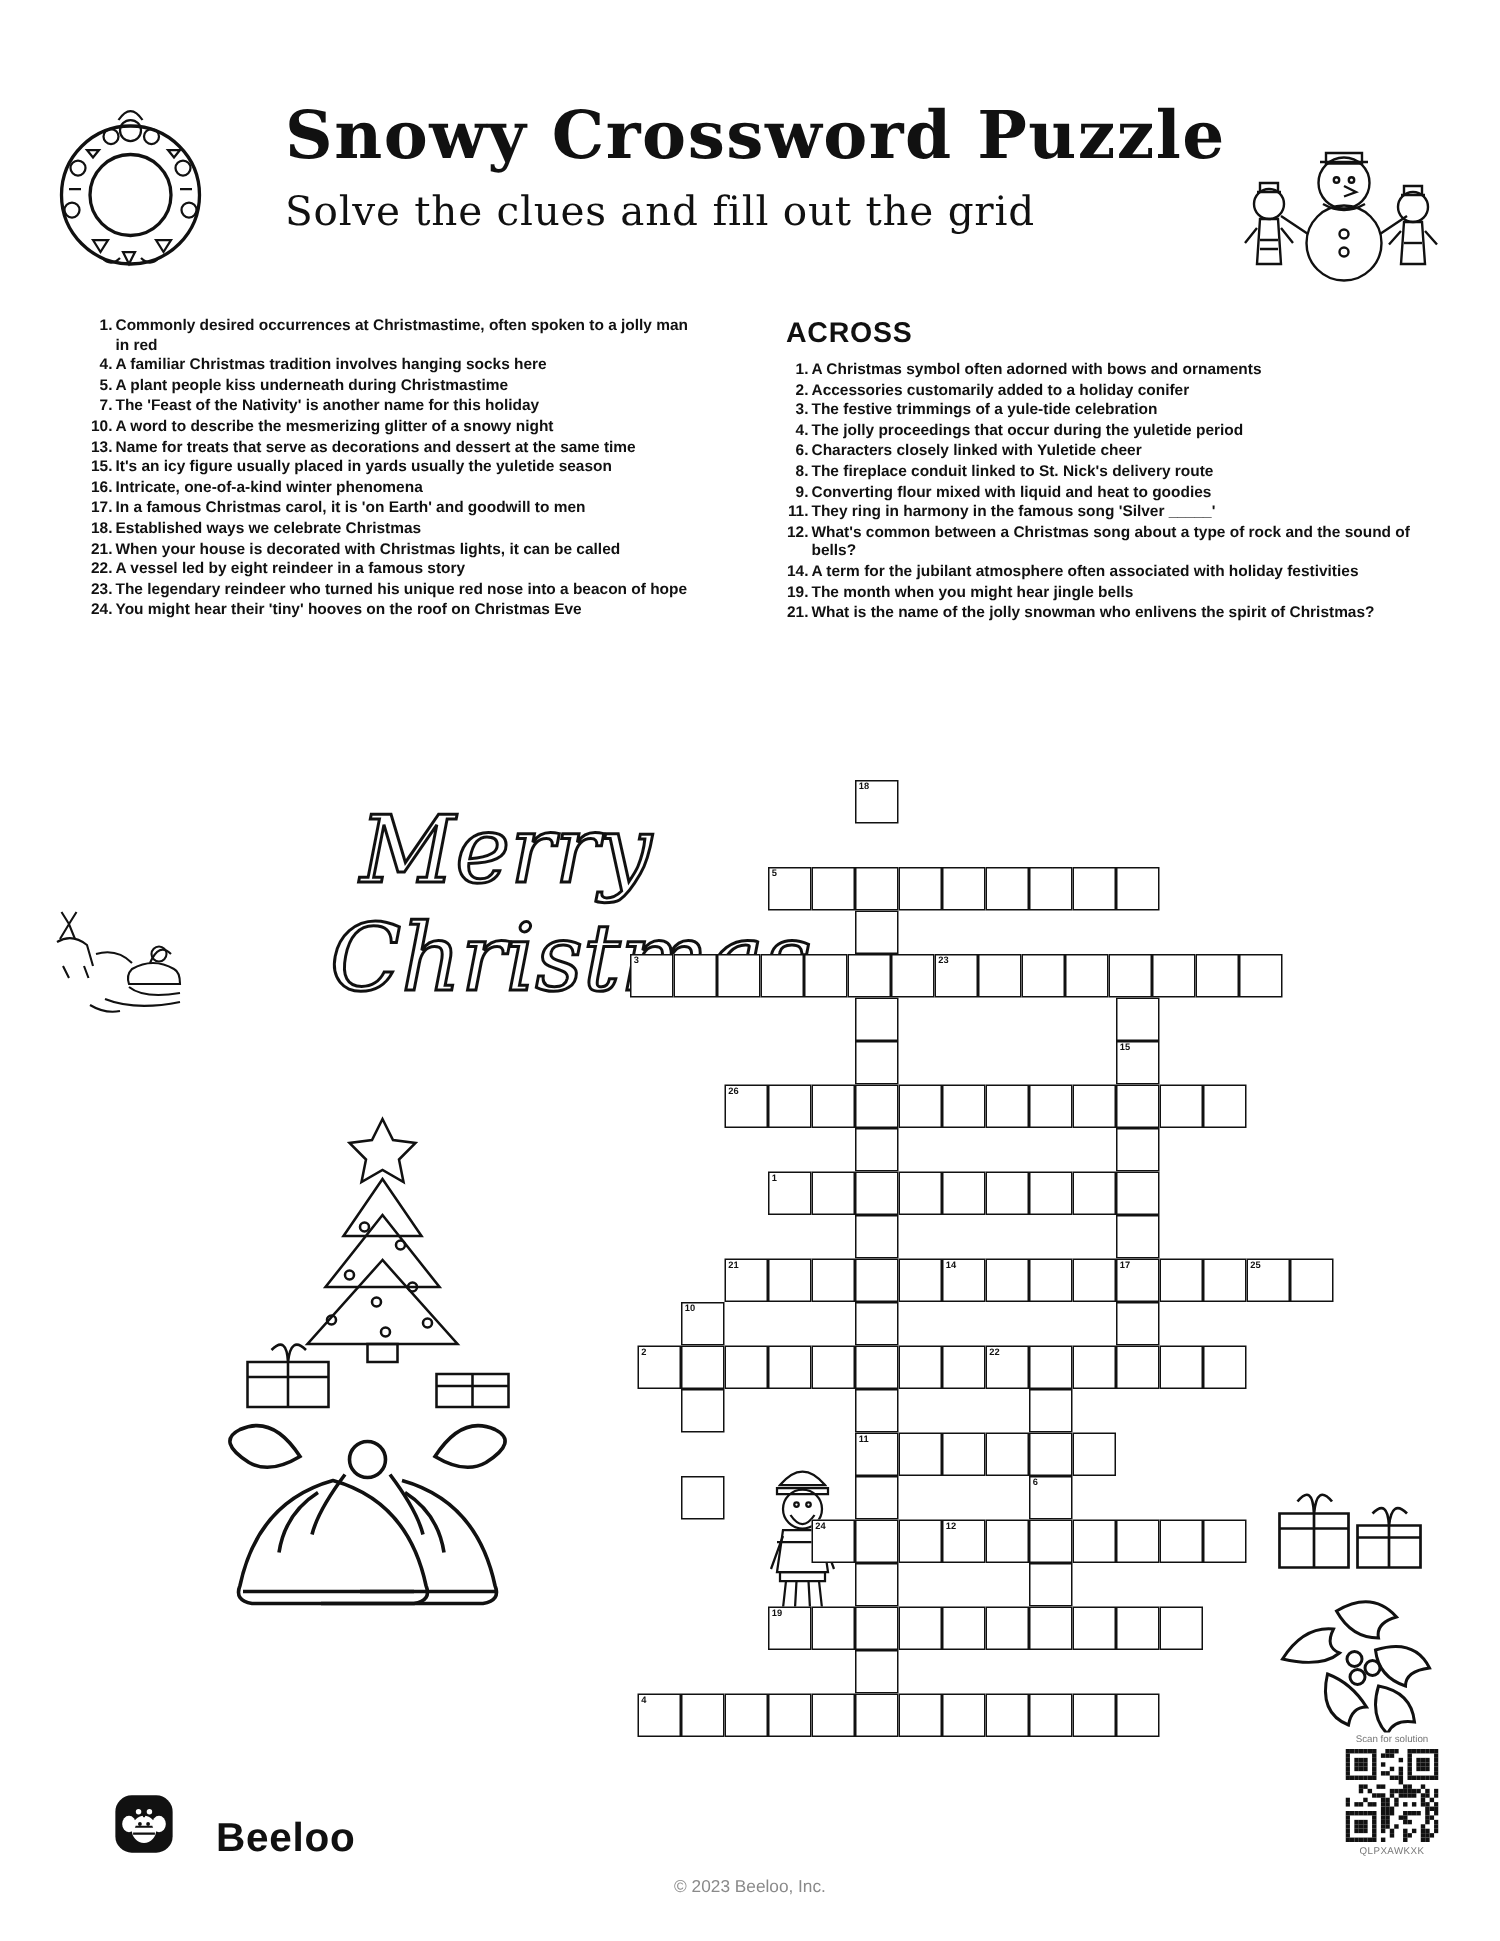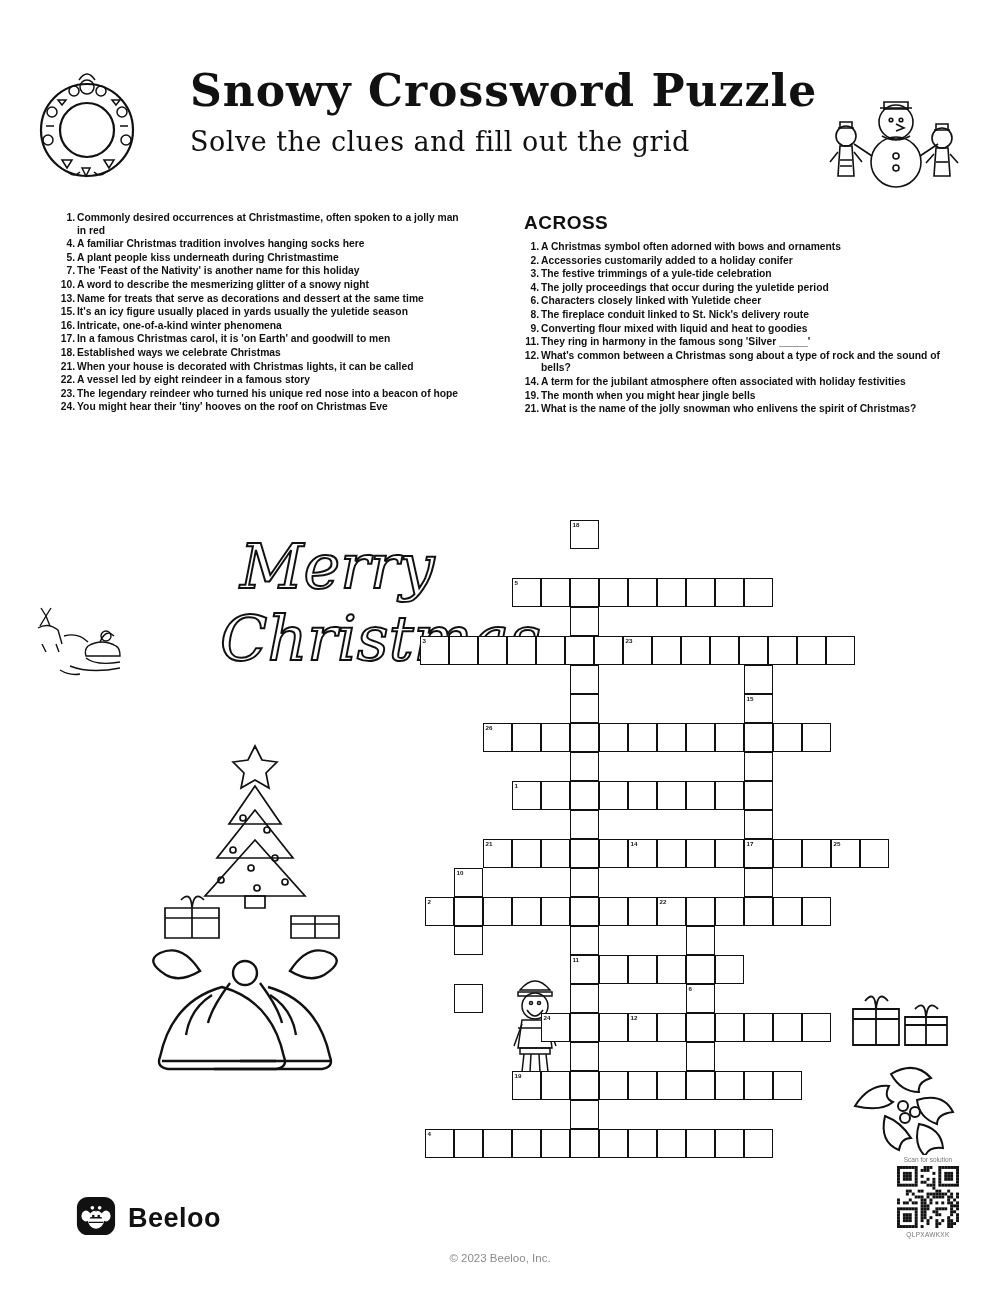--- a/index.html
+++ b/index.html
@@ -64,21 +64,21 @@
     position:absolute; width:29px; height:29px;
     border:1.1px solid #111; background:#fff;
   }
   .cell .n {
     position:absolute; left:1.5px; top:0px;
     font-size:6.2px; font-weight:700; line-height:7px; color:#111;
   }
 
   
   #footer { position:absolute; left:0; bottom:0; width:1000px; height:120px; }
-  #brand { position:absolute; left:40px; top:22px; display:flex; align-items:center; gap:12px;padding-left:36px; }
+  #brand { position:absolute; left:40px; top:22px; display:flex; align-items:flex-end; gap:28px;padding-left:36px; }
   #brand-name { font-size:27px; font-weight:700; letter-spacing:0.5px; }
   #copyright {
     position:absolute; left:0; width:1000px; top:78px; text-align:center;
     font-size:11.5px; color:#8a8a8a;
   }
   #qr-block { position:absolute; right:32px; top:-18px; width:80px; text-align:center; }
   #qr-label { font-size:6.5px; color:#777; margin-bottom:3px; }
   #qr-code { width:62px; height:62px; margin:0 auto; }
   #qr-id { font-size:6.5px; color:#777; margin-top:3px; letter-spacing:0.3px; }
 </style>

